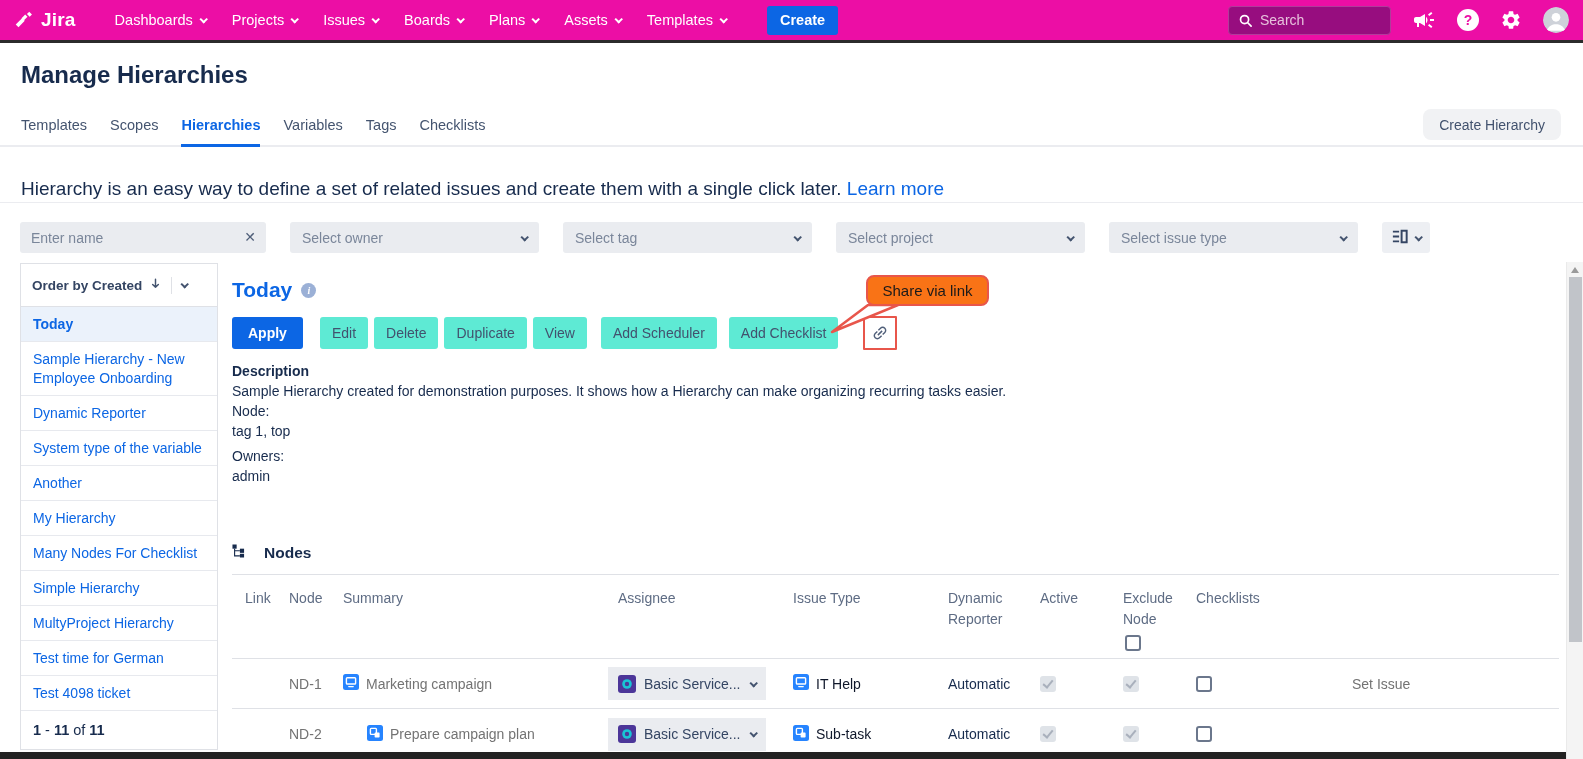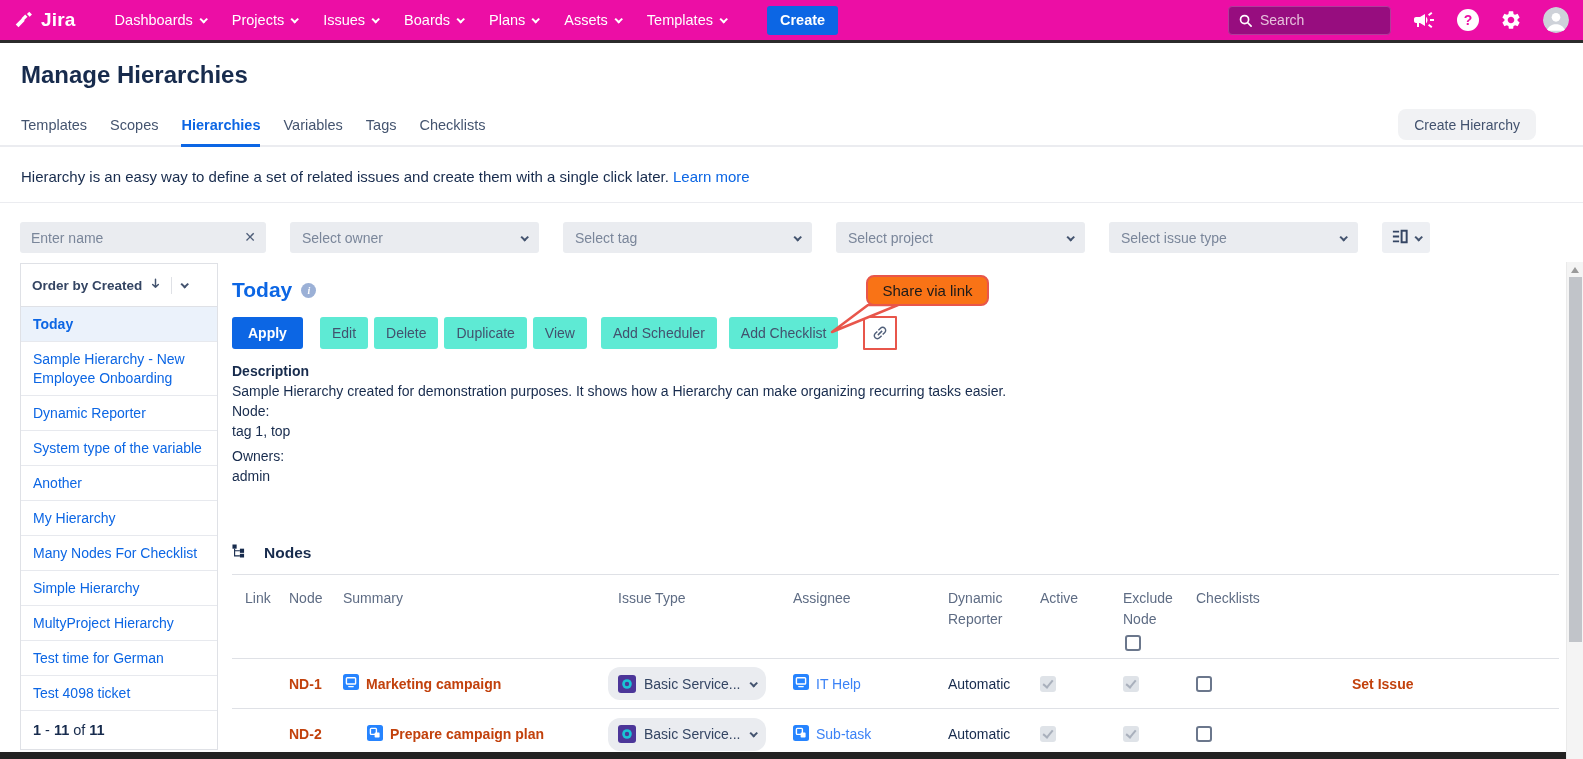--- a/index.html
+++ b/index.html
@@ -34,24 +34,24 @@
   .avatar-wrap { width:26px; height:26px; border-radius:50%; overflow:hidden; cursor:pointer; }
   .nav-icon { cursor:pointer; display:flex; align-items:center; }
 
   
   .page-title { position:absolute; left:21px; top:61px; font-size:24px; font-weight:bold; color:#172B4D; }
   .tabs { position:absolute; left:0; top:117px; right:0; display:flex; gap:23px;
     border-bottom:2px solid #EBECF0; padding:0 0 0 21px; }
   .tab { position:relative; font-size:14.5px; color:#44546F; padding-bottom:12px; cursor:pointer; }
   .tab.active { color:#0C66E4; font-weight:bold; }
   .tab.active::after { content:""; position:absolute; left:0; right:0; bottom:-2px; height:3px; background:#0C66E4; }
-  .create-hier-btn { position:absolute; right:47px; top:109px; height:31px; padding:0 16px;
+  .create-hier-btn { position:absolute; right:22px; top:109px; height:31px; padding:0 16px;
     background:#F1F2F4; color:#42526E; border:none; border-radius:8px; font-size:14px;
     cursor:pointer; font-family:inherit; }
-  .intro { position:absolute; left:21px; top:168px; font-size:15px; color:#172B4D; }
+  .intro { position:absolute; left:21px; top:178px; font-size:19px; color:#172B4D; }
   .intro a { color:#0C66E4; text-decoration:none; cursor:pointer; }
   .intro-divider { position:absolute; left:0; right:0; top:202px; border-top:1px solid #EBECF0; }
 
   
   .filters { position:absolute; left:20px; top:222px; display:flex; gap:24px; align-items:center; }
   .f-name { position:relative; width:246px; }
   .f-name input { width:100%; height:31px; background:#EAECF0; border:none; border-radius:3px;
     padding:0 30px 0 11px; font-size:14px; color:#172B4D; font-family:inherit; outline:none; }
   .f-name input::placeholder { color:#7A869A; }
   .clear-x { position:absolute; right:10px; top:7px; font-size:14px; color:#505F79; cursor:pointer; }
@@ -97,28 +97,28 @@
 
   .nodes-head { margin-top:58px; display:flex; align-items:center; gap:19px; font-size:15.5px;
     font-weight:bold; color:#172B4D; padding-bottom:12px; border-bottom:1px solid #DFE1E6; }
 
   .grid { display:grid; grid-template-columns:44px 54px 275px 175px 155px 92px 83px 73px 80px 1fr;
     padding-left:13px; }
   .thead { padding-top:13px; padding-bottom:7px; border-bottom:1px solid #DFE1E6;
     font-size:14px; line-height:21px; color:#5E6C84; }
   .trow { height:50px; align-items:center; font-size:14px; }
   .trow.rb { border-bottom:1px solid #DFE1E6; }
-  a.cell-link { color:#c2410c; text-decoration:none; cursor:pointer;font-weight:bold; }
+  a.cell-link { color:#737373; text-decoration:none; cursor:pointer; }
   .sum-cell { display:flex; align-items:center; gap:7px; }
   .sum-cell.indent { padding-left:24px; }
   .proj-select { display:inline-flex; align-items:center; gap:8px; width:158px; height:33px;
-    background:#EAECF0; border-radius:12px; padding:0 10px; margin-left:-10px; cursor:pointer;
+    background:#EAECF0; border-radius:0; padding:0 10px; margin-left:-10px; cursor:pointer;
     color:#344563; }
   .proj-select .chev { margin-left:auto; }
-  .itype-cell { display:flex; align-items:center; gap:7px; color:#3b82f6; }
+  .itype-cell { display:flex; align-items:center; gap:7px; color:#0f172a; }
   .checkbox { width:16px; height:16px; border-radius:3px; position:relative; }
   .checkbox.checked-disabled { background:#DFE3E8; }
   .checkbox.checked-disabled::after { content:""; position:absolute; left:5px; top:2px; width:4px;
     height:8px; border-right:2px solid #A9B0BC; border-bottom:2px solid #A9B0BC; transform:rotate(40deg); }
   .checkbox.unchecked { background:#fff; border:2px solid #6B778C; }
   .hdr-cb { margin-top:5px; margin-left:2px; cursor:pointer; }
   .cl-cell { padding-left:76px; }
 
   
   .scrollbar { position:absolute; right:0; top:262px; bottom:0; width:17px; background:#F4F4F4;
@@ -336,22 +336,22 @@
             <path d="M2.8 5v7.8h5.7M2.8 7.2h5.7" stroke="#172B4D" stroke-width="1.2" fill="none"></path>
           </svg>
       </span>
       <span>Nodes</span>
     </div>
 
     <div class="grid thead">
       <div>Link</div>
       <div>Node</div>
       <div>Summary</div>
+      <div>Assignee</div>
       <div>Issue Type</div>
-      <div>Assignee</div>
       <div>Dynamic Reporter</div>
       <div>Active</div>
       <div>
         <div>Exclude Node</div>
         <div class="checkbox unchecked hdr-cb"></div>
       </div>
       <div>Checklists</div>
     </div>
 
     <div class="grid trow rb">

